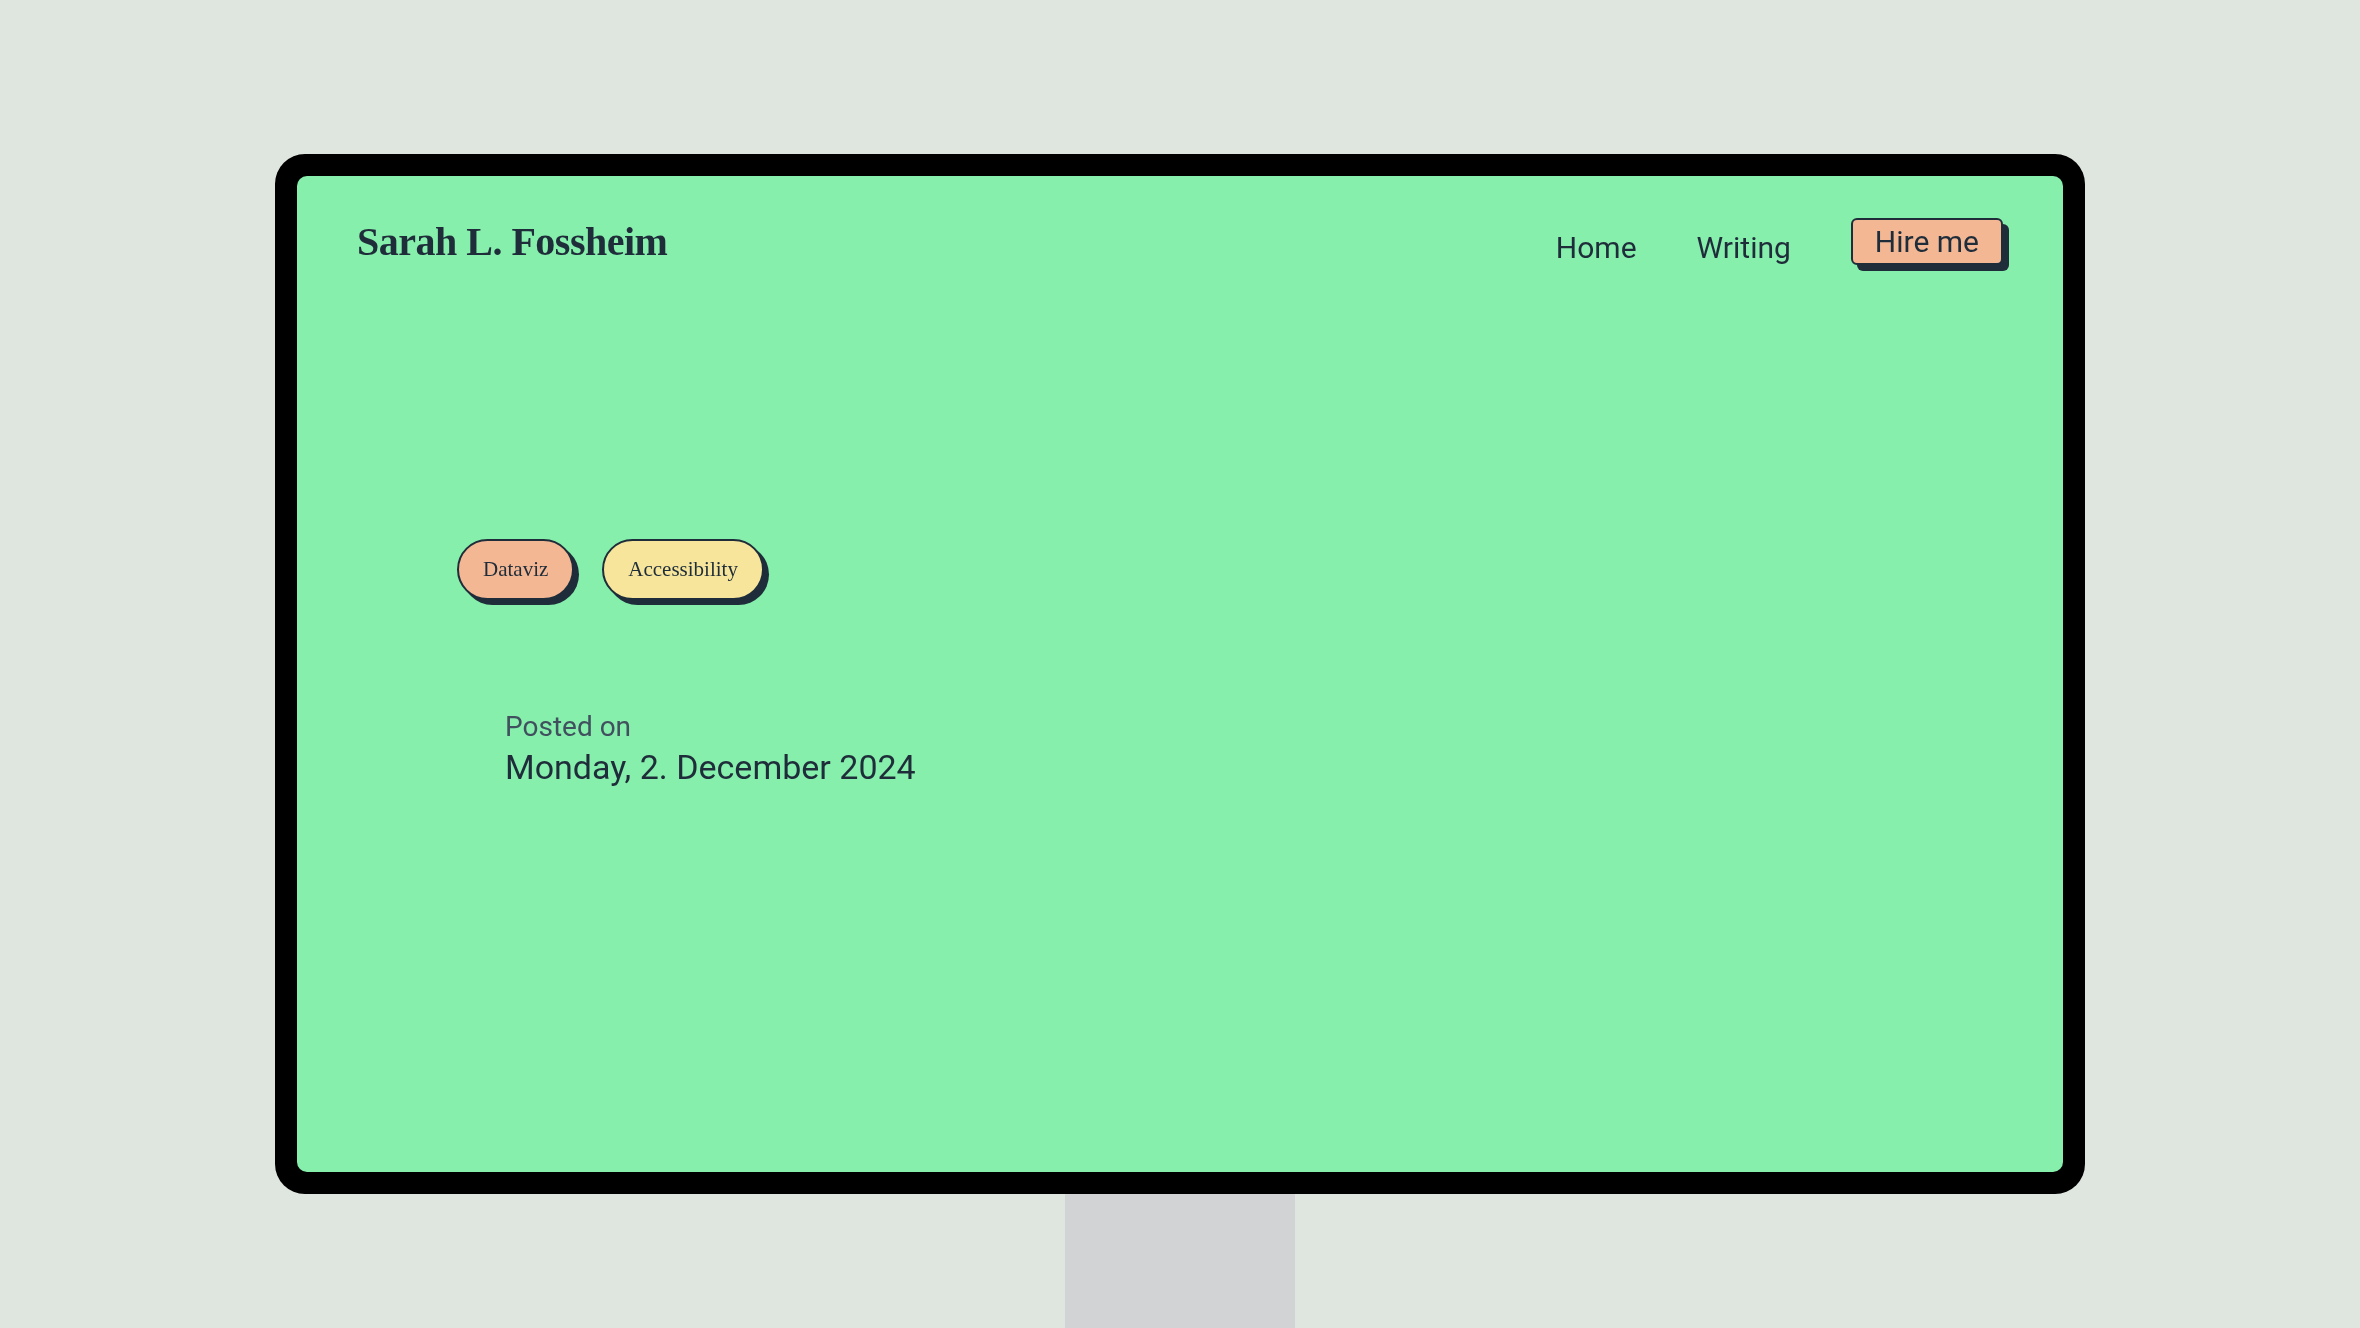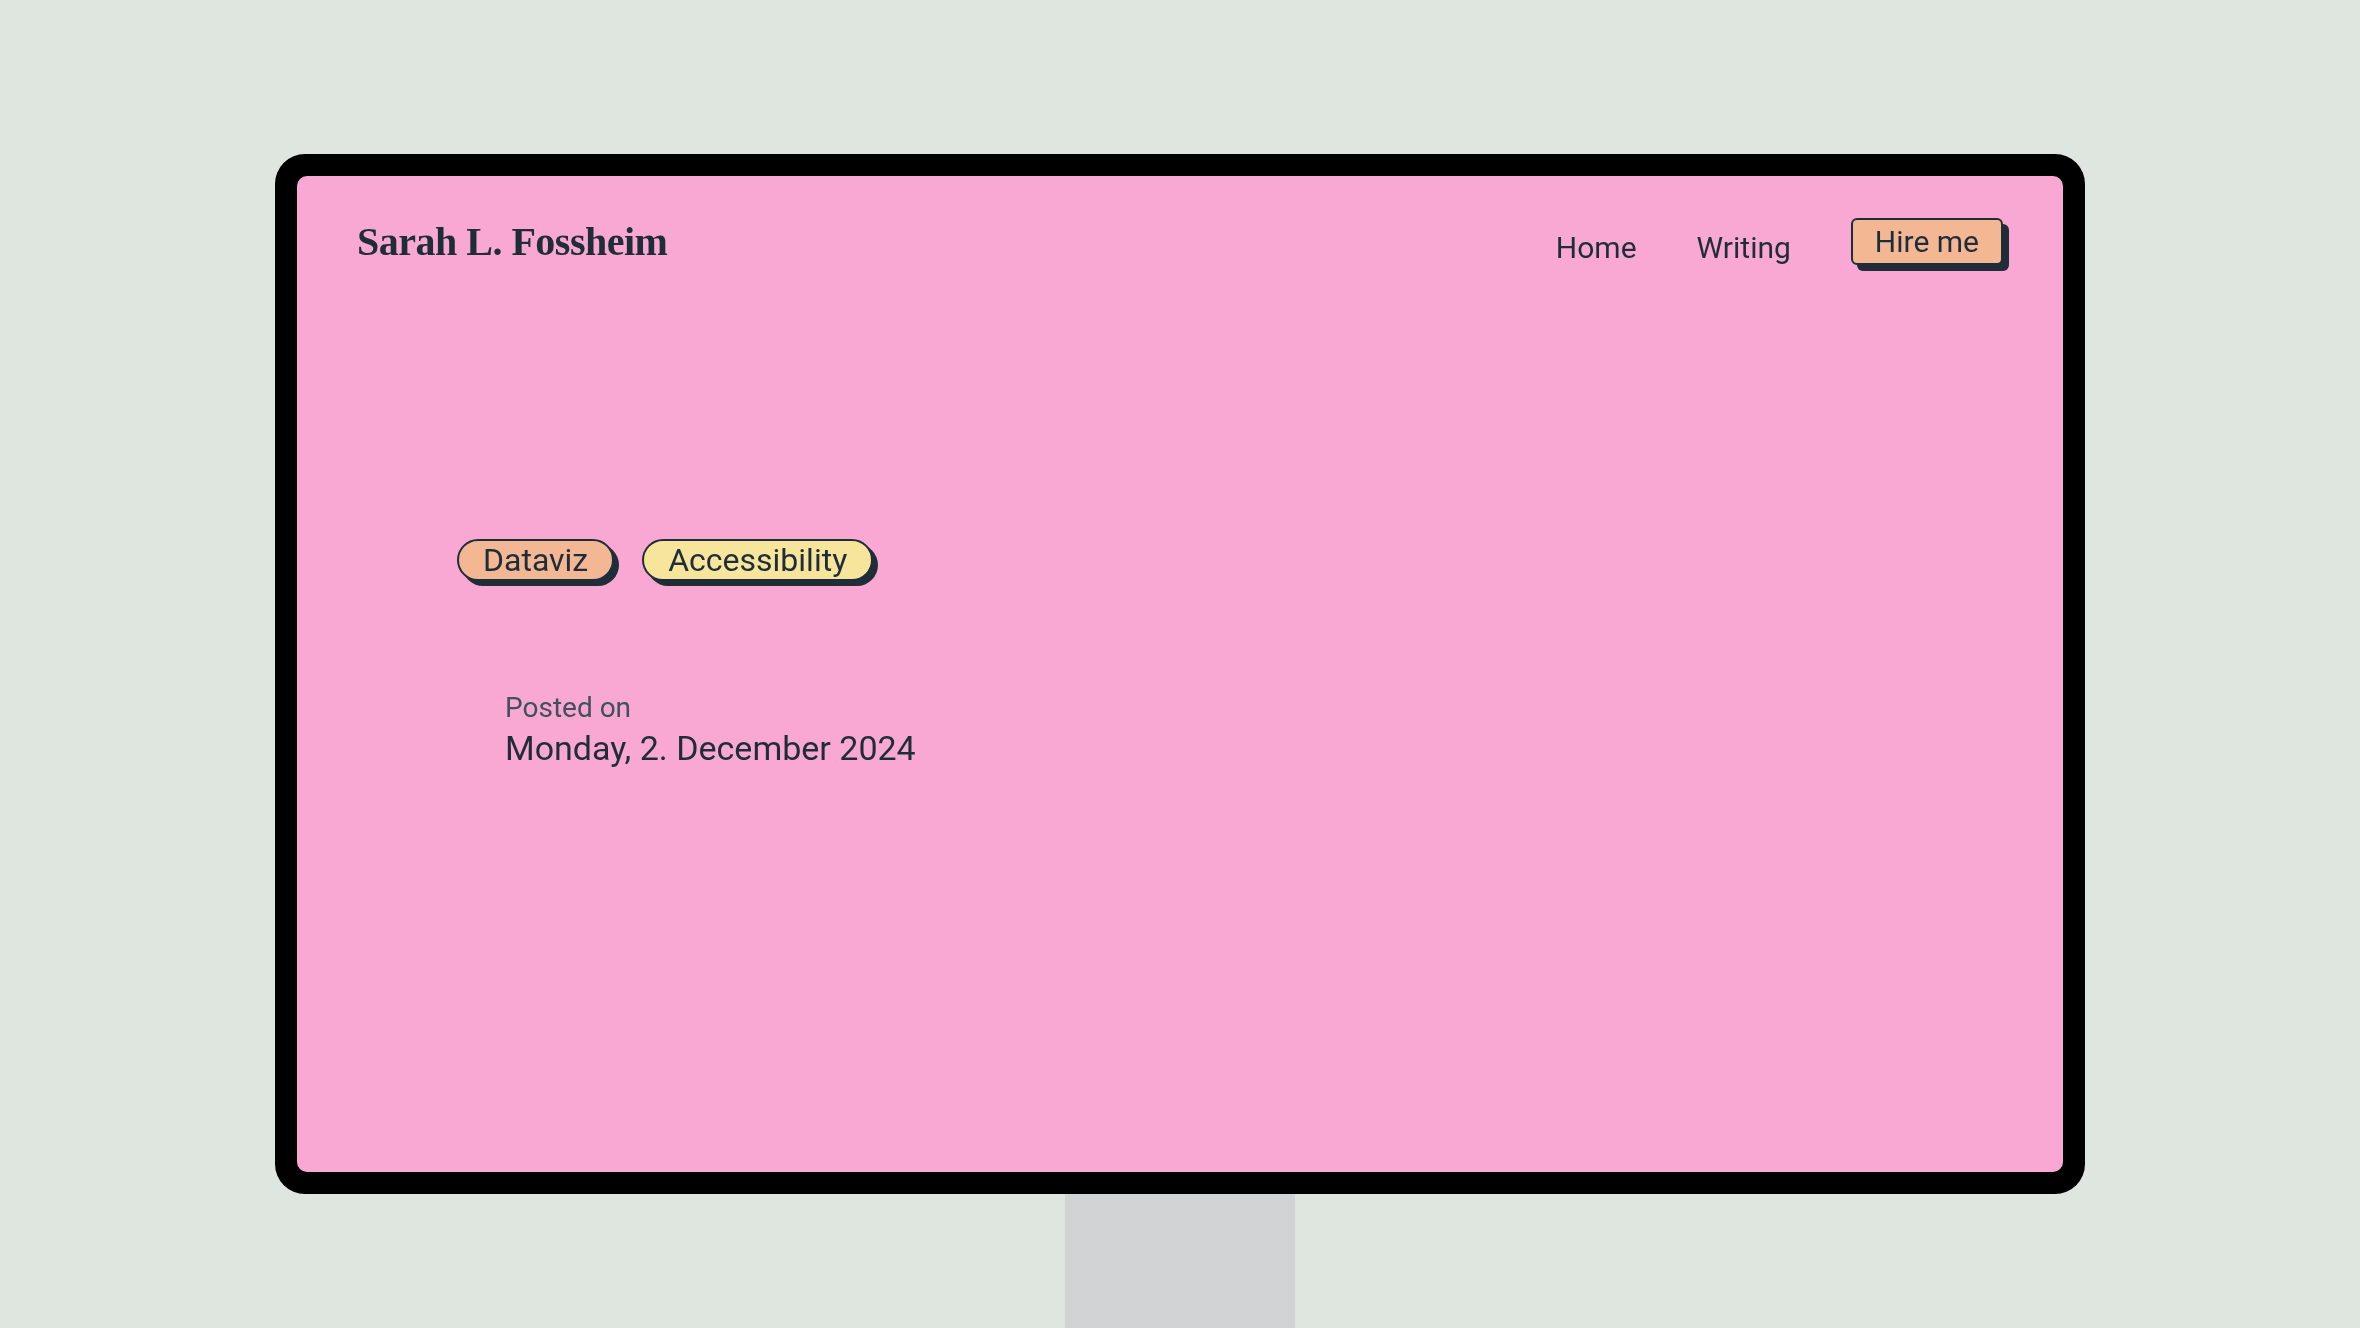--- a/index.html
+++ b/index.html
@@ -16,21 +16,21 @@
     transform: translateX(-50%);
     width: 1810px;
     height: 1040px;
     background: #000;
     border-radius: 30px;
     padding: 22px;
   }
   .screen {
     width: 100%;
     height: 100%;
-    background: #f9a8d4;
+    background: #86efac;
     border-radius: 10px;
     overflow: hidden;
     position: relative;
   }
   .stand {
     position: absolute;
     left: 50%;
     top: 1190px;
     transform: translateX(-50%);
     width: 230px;
@@ -117,25 +117,26 @@
     width: 100%;
     height: 100%;
     background: #1f2d3a;
     border-radius: 999px;
     z-index: 0;
   }
   .tag-pill {
     position: relative;
     z-index: 1;
     display: inline-block;
-    padding: 0 24px;
+    padding: 16px 24px;
     border: 2px solid #1f2d3a;
     border-radius: 999px;
-    font-size: 32px;
+    font-size: 21px;
     color: #1f2d3a;
+    font-family: Liberation Serif, serif;
   }
   .tag-pill.apricot { background: #f3b794; }
   .tag-pill.lemon   { background: #f6e59a; }
 
   .posted {
     margin-top: 110px;
     margin-left: 48px;
   }
   .posted-label {
     font-size: 28px;

